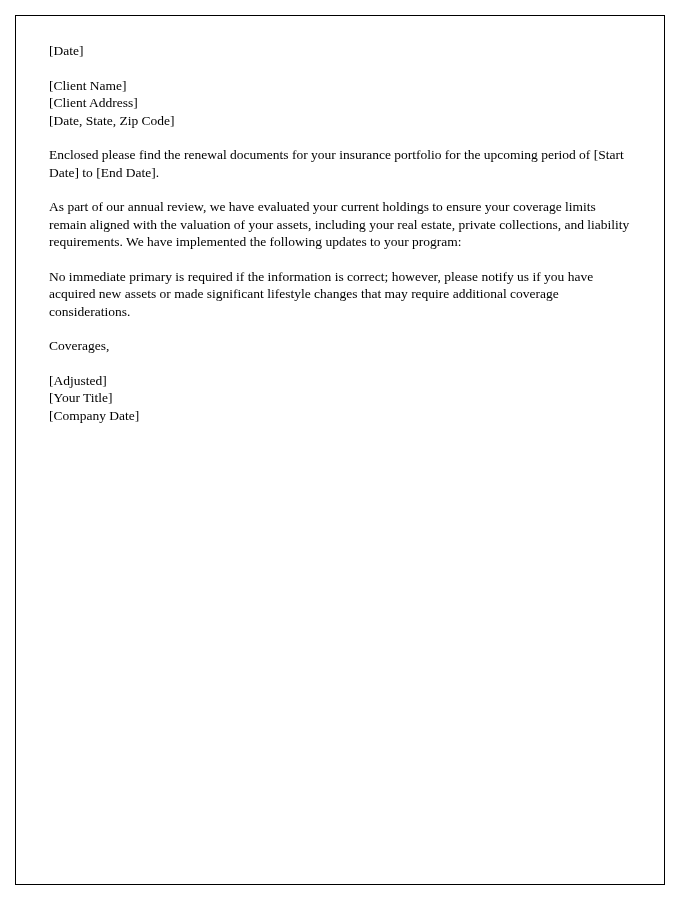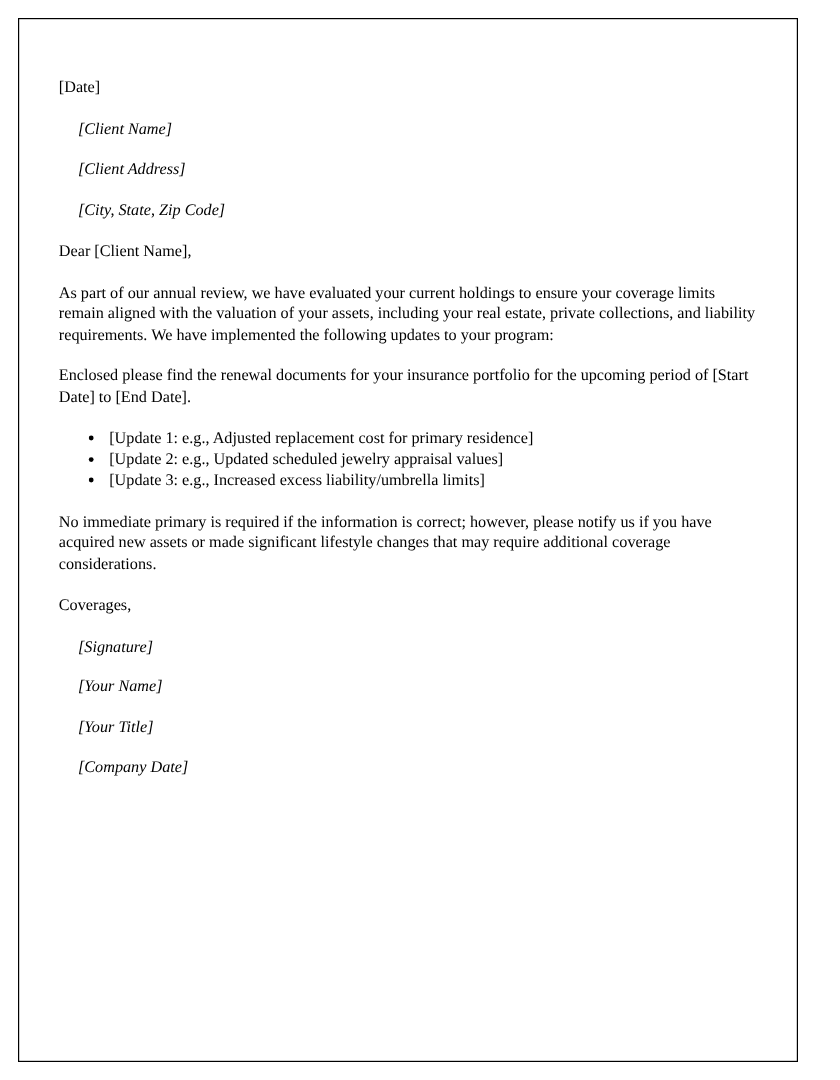--- a/index.html
+++ b/index.html
@@ -12,31 +12,30 @@
   }
   .page {
     box-sizing: border-box;
     position: absolute;
     left: 15px;
     top: 15px;
     width: 650px;
     height: 870px;
     border: 1px solid #000000;
     background: #ffffff;
-    padding: 48px 34px 0 33px;
+    padding: 26px 34px 0 33px;
     color: #000000;
     font-size: 13.5px;
     line-height: 17.5px;
   }
   .para {
     margin: 0 0 17px 0;
   }
   .block-line {
-    margin: 16px;
-    font-style: italic;
+    margin: 0;
   }
   .block {
     margin: 0 0 17px 0;
   }
   ul.updates {
     margin: 0 0 17px 0;
     padding: 0 0 0 40px;
     list-style-type: disc;
   }
   ul.updates li {
@@ -47,41 +46,34 @@
 </head>
 <body>
 
 <div class="page">
 
   <p class="para">[Date]</p>
 
   <div class="block">
     <p class="block-line">[Client Name]</p>
     <p class="block-line">[Client Address]</p>
-    <p class="block-line">[City, State, Zip Code]</p>
+    <p class="block-line">[Date, State, Zip Code]</p>
   </div>
 
-  <p class="para">Dear [Client Name],</p>
+
+  <p class="para">Enclosed please find the renewal documents for your insurance portfolio for the upcoming period of [Start Date] to [End Date].</p>
 
   <p class="para">As part of our annual review, we have evaluated your current holdings to ensure your coverage limits remain aligned with the valuation of your assets, including your real estate, private collections, and liability requirements. We have implemented the following updates to your program:</p>
 
-  <p class="para">Enclosed please find the renewal documents for your insurance portfolio for the upcoming period of [Start Date] to [End Date].</p>
-
-  <ul class="updates">
-    <li>[Update 1: e.g., Adjusted replacement cost for primary residence]</li>
-    <li>[Update 2: e.g., Updated scheduled jewelry appraisal values]</li>
-    <li>[Update 3: e.g., Increased excess liability/umbrella limits]</li>
-  </ul>
 
 
   <p class="para">No immediate primary is required if the information is correct; however, please notify us if you have acquired new assets or made significant lifestyle changes that may require additional coverage considerations.</p>
 
 
   <p class="para">Coverages,</p>
 
   <div class="block">
-    <p class="block-line">[Signature]</p>
-    <p class="block-line">[Your Name]</p>
+    <p class="block-line">[Adjusted]</p>
     <p class="block-line">[Your Title]</p>
     <p class="block-line">[Company Date]</p>
   </div>
 
 </div>
 
 </body></html>

